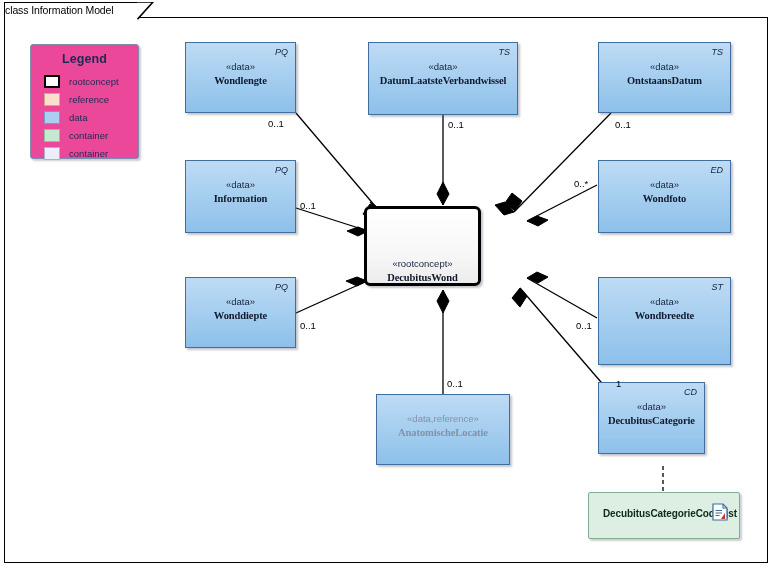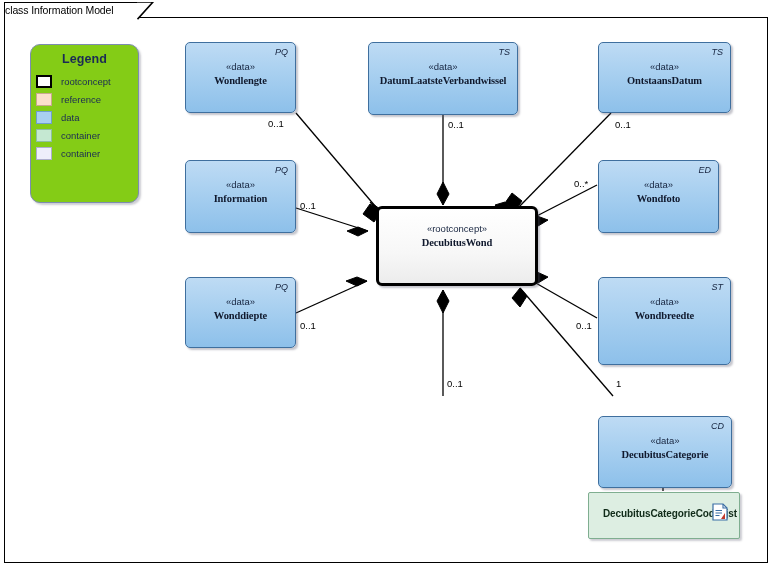--- a/index.html
+++ b/index.html
@@ -59,38 +59,38 @@
     white-space: nowrap;
     letter-spacing: -0.1px;
   }
 
   
   .legend {
     position: absolute;
     left: 30px;
     top: 44px;
     width: 109px;
-    height: 159px;
-    background: #84cc16;
+    height: 115px;
+    background: #ec4899;
     border: 1px solid #7d8cb0;
-    border-radius: 10px;
+    border-radius: 3px;
     box-sizing: border-box;
     box-shadow: 2px 2px 2px rgba(90,90,110,0.30);
   }
   .legend-title {
     text-align: center;
     font-size: 12.5px;
     font-weight: bold;
     color: #1b2a55;
     margin-top: 7px;
     letter-spacing: 0.1px;
   }
   .legend-list {
     margin-top: 6px;
-    padding-left: 5px;
+    padding-left: 13px;
   }
   .legend-row {
     display: flex;
     align-items: center;
     height: 18px;
   }
   .legend-swatch {
     width: 16px;
     height: 13px;
     box-sizing: border-box;
@@ -105,21 +105,21 @@
   .sw-rootconcept { background:#ffffff; border:2px solid #000000; }
   .sw-container   { background:#fbe0cb; border:1px solid #c9a98f; }
   .sw-data        { background:#a9d0f0; border:1px solid #6f9fcb; }
   .sw-codelist    { background:#c5e8d2; border:1px solid #8fbfa2; }
   .sw-constraint  { background:#eeeefb; border:1px solid #aeaecd; }
 
   
   .node {
     position: absolute;
     box-sizing: border-box;
-    border-radius: 5px;
+    border-radius: 0;
     display: flex;
     flex-direction: column;
     align-items: center;
     justify-content: flex-start;
   }
   .node.data {
     background: linear-gradient(to bottom, #bedbf4 0%, #a9d0f0 42%, #8dc0ea 100%);
     border: 1px solid #3f6f9e;
     box-shadow: 2px 2px 2px rgba(90,90,110,0.35);
   }
@@ -299,58 +299,62 @@
     <span class="stereotype">«data»</span>
     <span class="nodename">OntstaansDatum</span>
   </div>
 
   <div class="node data" style="left:185px; top:160px; width:111px; height:73px;">
     <span class="corner-tag">PQ</span>
     <span class="stereotype">«data»</span>
     <span class="nodename">Information</span>
   </div>
 
-  <div class="node data" style="left:598px; top:160px; width:121px; height:73px;">
+  <div class="node data" style="left:598px; top:160px; width:133px; height:73px;">
     <span class="corner-tag">ED</span>
     <span class="stereotype">«data»</span>
     <span class="nodename">Wondfoto</span>
   </div>
 
   <div class="node data" style="left:185px; top:277px; width:111px; height:71px;">
     <span class="corner-tag">PQ</span>
     <span class="stereotype">«data»</span>
     <span class="nodename">Wonddiepte</span>
   </div>
 
   <div class="node data" style="left:598px; top:277px; width:133px; height:88px;">
     <span class="corner-tag">ST</span>
     <span class="stereotype">«data»</span>
     <span class="nodename">Wondbreedte</span>
   </div>
 
-
-  <div class="node data" style="left:598px; top:416px; width:134px; height:72px;">
+  <div class="node data greyed" style="left:376px; top:394px; width:134px; height:71px;">
+    <span class="stereotype">«data,reference»</span>
+    <span class="nodename">AnatomischeLocatie</span>
+  </div>
+
+  <div class="node data" style="left:598px; top:382px; width:107px; height:72px;">
     <span class="corner-tag">CD</span>
     <span class="stereotype">«data»</span>
     <span class="nodename">DecubitusCategorie</span>
   </div>
 
   <div class="node codelist" style="left:588px; top:492px; width:152px; height:47px;">
     <span class="codelist-name">DecubitusCategorieCodelijst</span>
     <svg class="codelist-icon" viewBox="0 0 16 18">
       <path d="M1,1 L11,1 L15,5 L15,17 L1,17 Z" fill="#ffffff" stroke="#3b6ea5" stroke-width="1.2"></path>
       <path d="M11,1 L11,5 L15,5" fill="none" stroke="#3b6ea5" stroke-width="1.1"></path>
       <line x1="3.5" y1="7.5" x2="10" y2="7.5" stroke="#3b6ea5" stroke-width="1"></line>
       <line x1="3.5" y1="10" x2="10" y2="10" stroke="#3b6ea5" stroke-width="1"></line>
       <line x1="3.5" y1="12.5" x2="7.5" y2="12.5" stroke="#3b6ea5" stroke-width="1"></line>
       <path d="M9,16 L13,10 L13,16 Z" fill="#c0392b" stroke="none"></path>
     </svg>
   </div>
 
-  <div class="node root" style="left:376px; top:206px; width:162px; height:80px;">
+  <div class="node root" style="left:364px; top:206px; width:117px; height:80px;justify-content:flex-end;">
     <span class="stereotype">«rootconcept»</span>
     <span class="nodename">DecubitusWond</span>
   </div>
 
   <div class="mult" style="left:268px; top:118px;">0..1</div>
   <div class="mult" style="left:448px; top:119px;">0..1</div>
   <div class="mult" style="left:615px; top:119px;">0..1</div>
   <div class="mult" style="left:300px; top:200px;">0..1</div>
   <div class="mult" style="left:574px; top:178px;">0..*</div>
   <div class="mult" style="left:300px; top:320px;">0..1</div>

